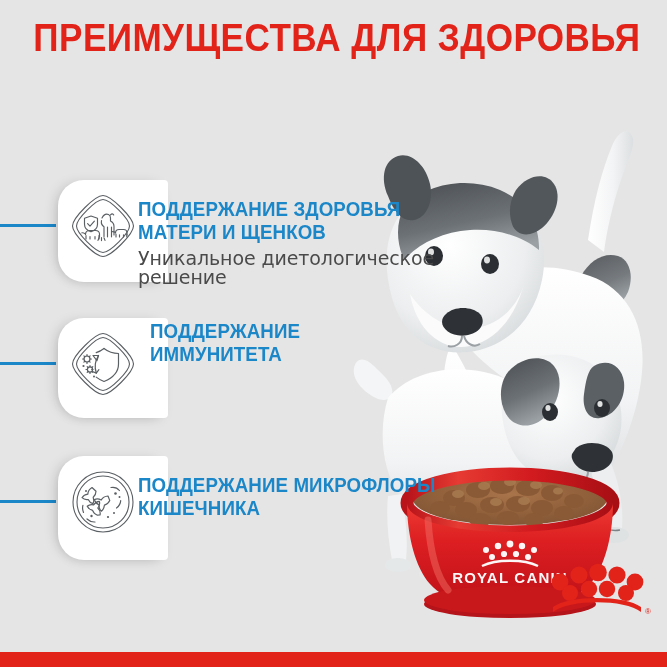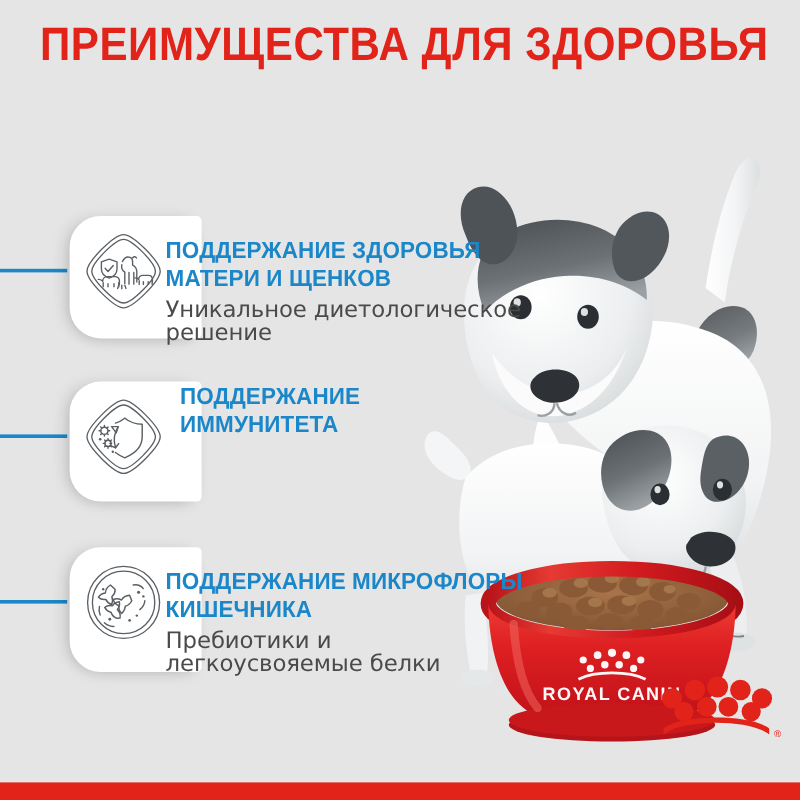--- a/index.html
+++ b/index.html
@@ -352,22 +352,20 @@
         <circle cx="21.5" cy="47" r="1.2"></circle>
         <circle cx="38" cy="48" r="1.1"></circle>
         <circle cx="44" cy="44" r="1"></circle>
         <circle cx="16" cy="22" r="1"></circle>
       </g>
     </svg>
   </div>
   <div class="block b3">
     <div class="b-head">ПОДДЕРЖАНИЕ МИКРОФЛОРЫ
 КИШЕЧНИКА</div>
-    <div class="b-sub">Пребиотики и
-легкоусвояемые белки</div>
   </div>
 
   <div class="brand">
     <svg viewBox="0 0 108 64" xmlns="http://www.w3.org/2000/svg">
       <g fill="#E2231A">
         <circle cx="17" cy="19" r="8.4"></circle>
         <circle cx="36" cy="12" r="8.6"></circle>
         <circle cx="55" cy="9.5" r="8.8"></circle>
         <circle cx="74" cy="12" r="8.6"></circle>
         <circle cx="92" cy="19" r="8.4"></circle>

